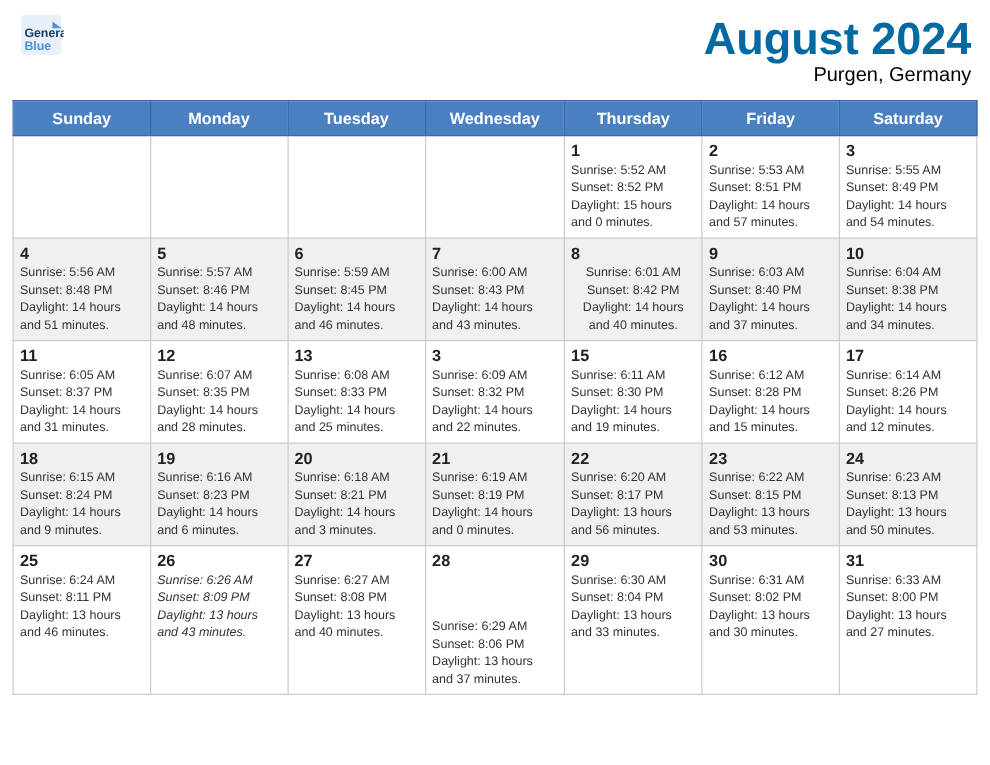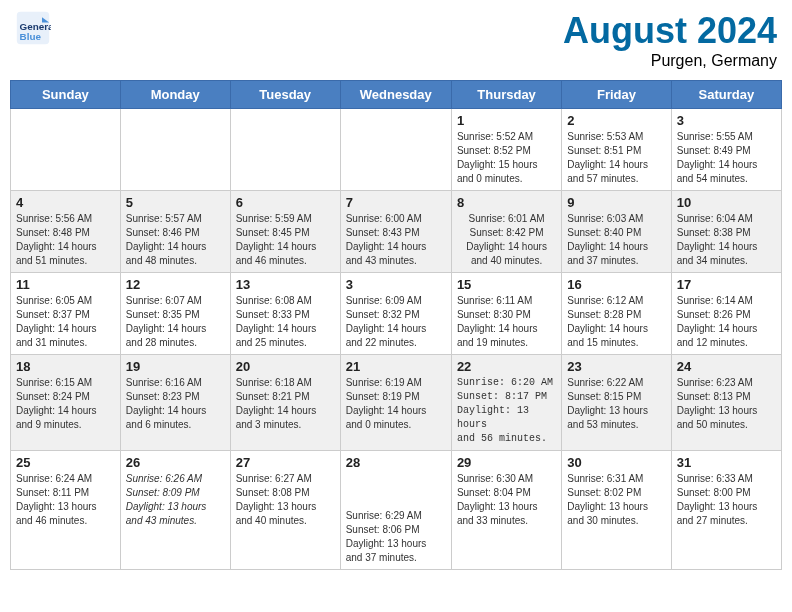--- a/index.html
+++ b/index.html
@@ -282,21 +282,21 @@
         </td>
         <td>
           <span class="day-number">21</span>
           <div class="day-info" style="white-space: pre-line;">Sunrise: 6:19 AM
 Sunset: 8:19 PM
 Daylight: 14 hours
 and 0 minutes.</div>
         </td>
         <td>
           <span class="day-number">22</span>
-          <div class="day-info" style="white-space: pre-line; font-family: Liberation Mono, monospace;">Sunrise: 6:20 AM
+          <div class="day-info" style="white-space: pre-line;">Sunrise: 6:20 AM
 Sunset: 8:17 PM
 Daylight: 13 hours
 and 56 minutes.</div>
         </td>
         <td>
           <span class="day-number">23</span>
           <div class="day-info" style="white-space: pre-line;">Sunrise: 6:22 AM
 Sunset: 8:15 PM
 Daylight: 13 hours
 and 53 minutes.</div>

